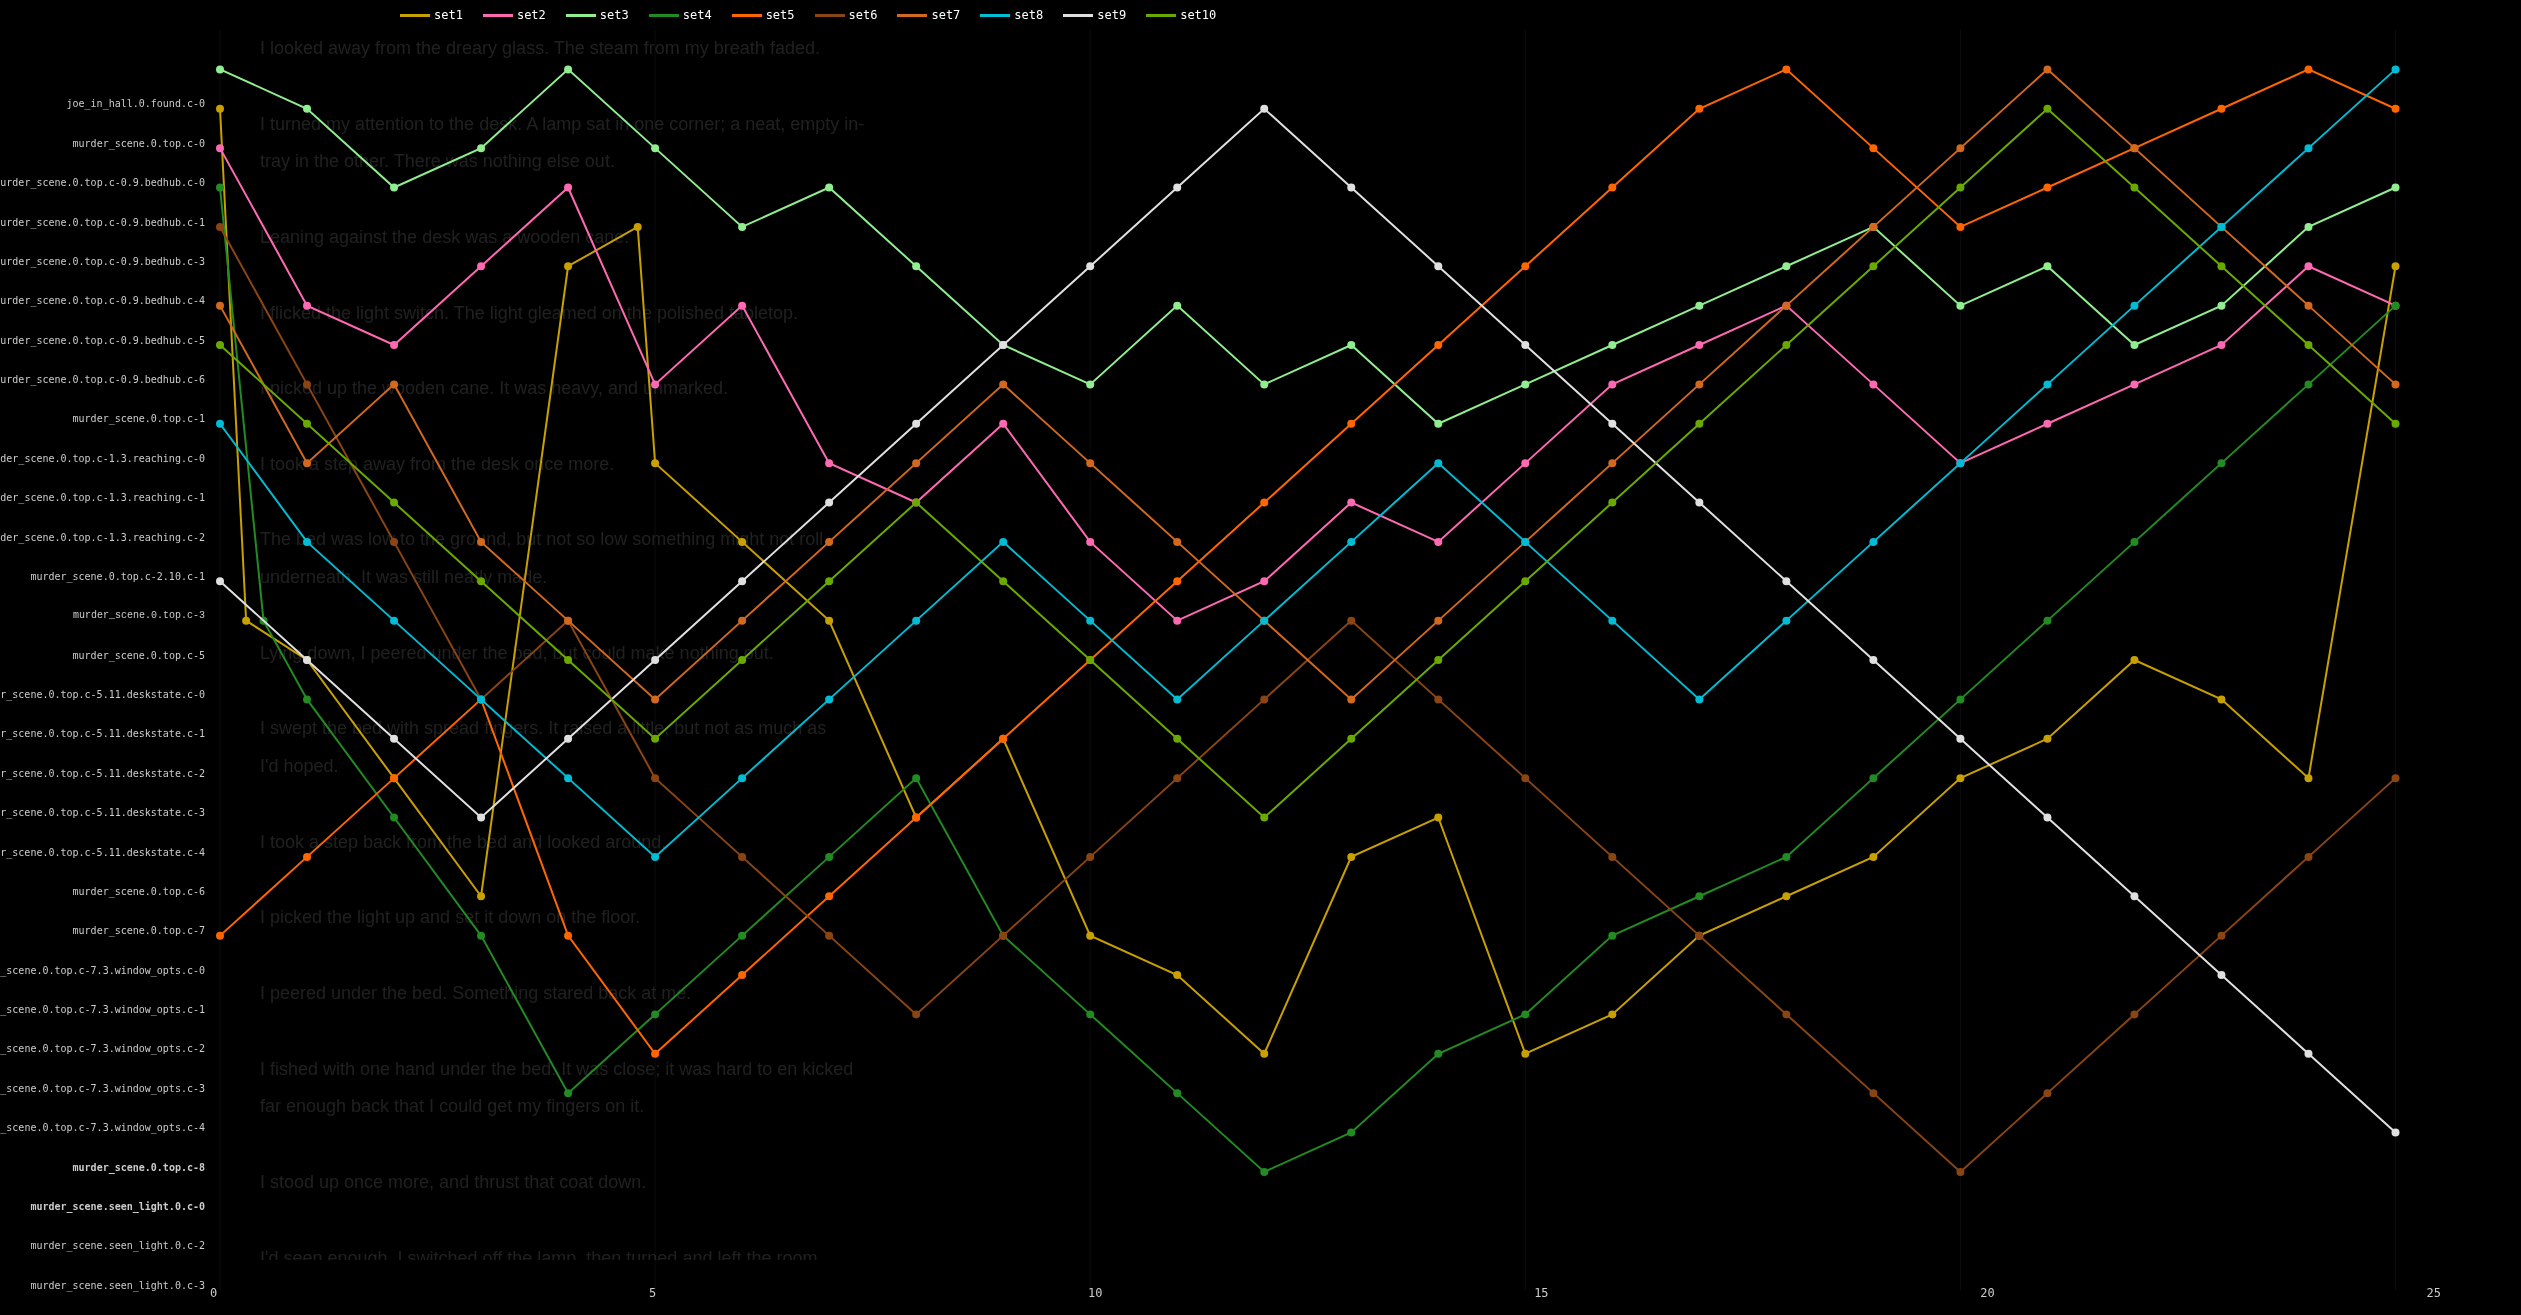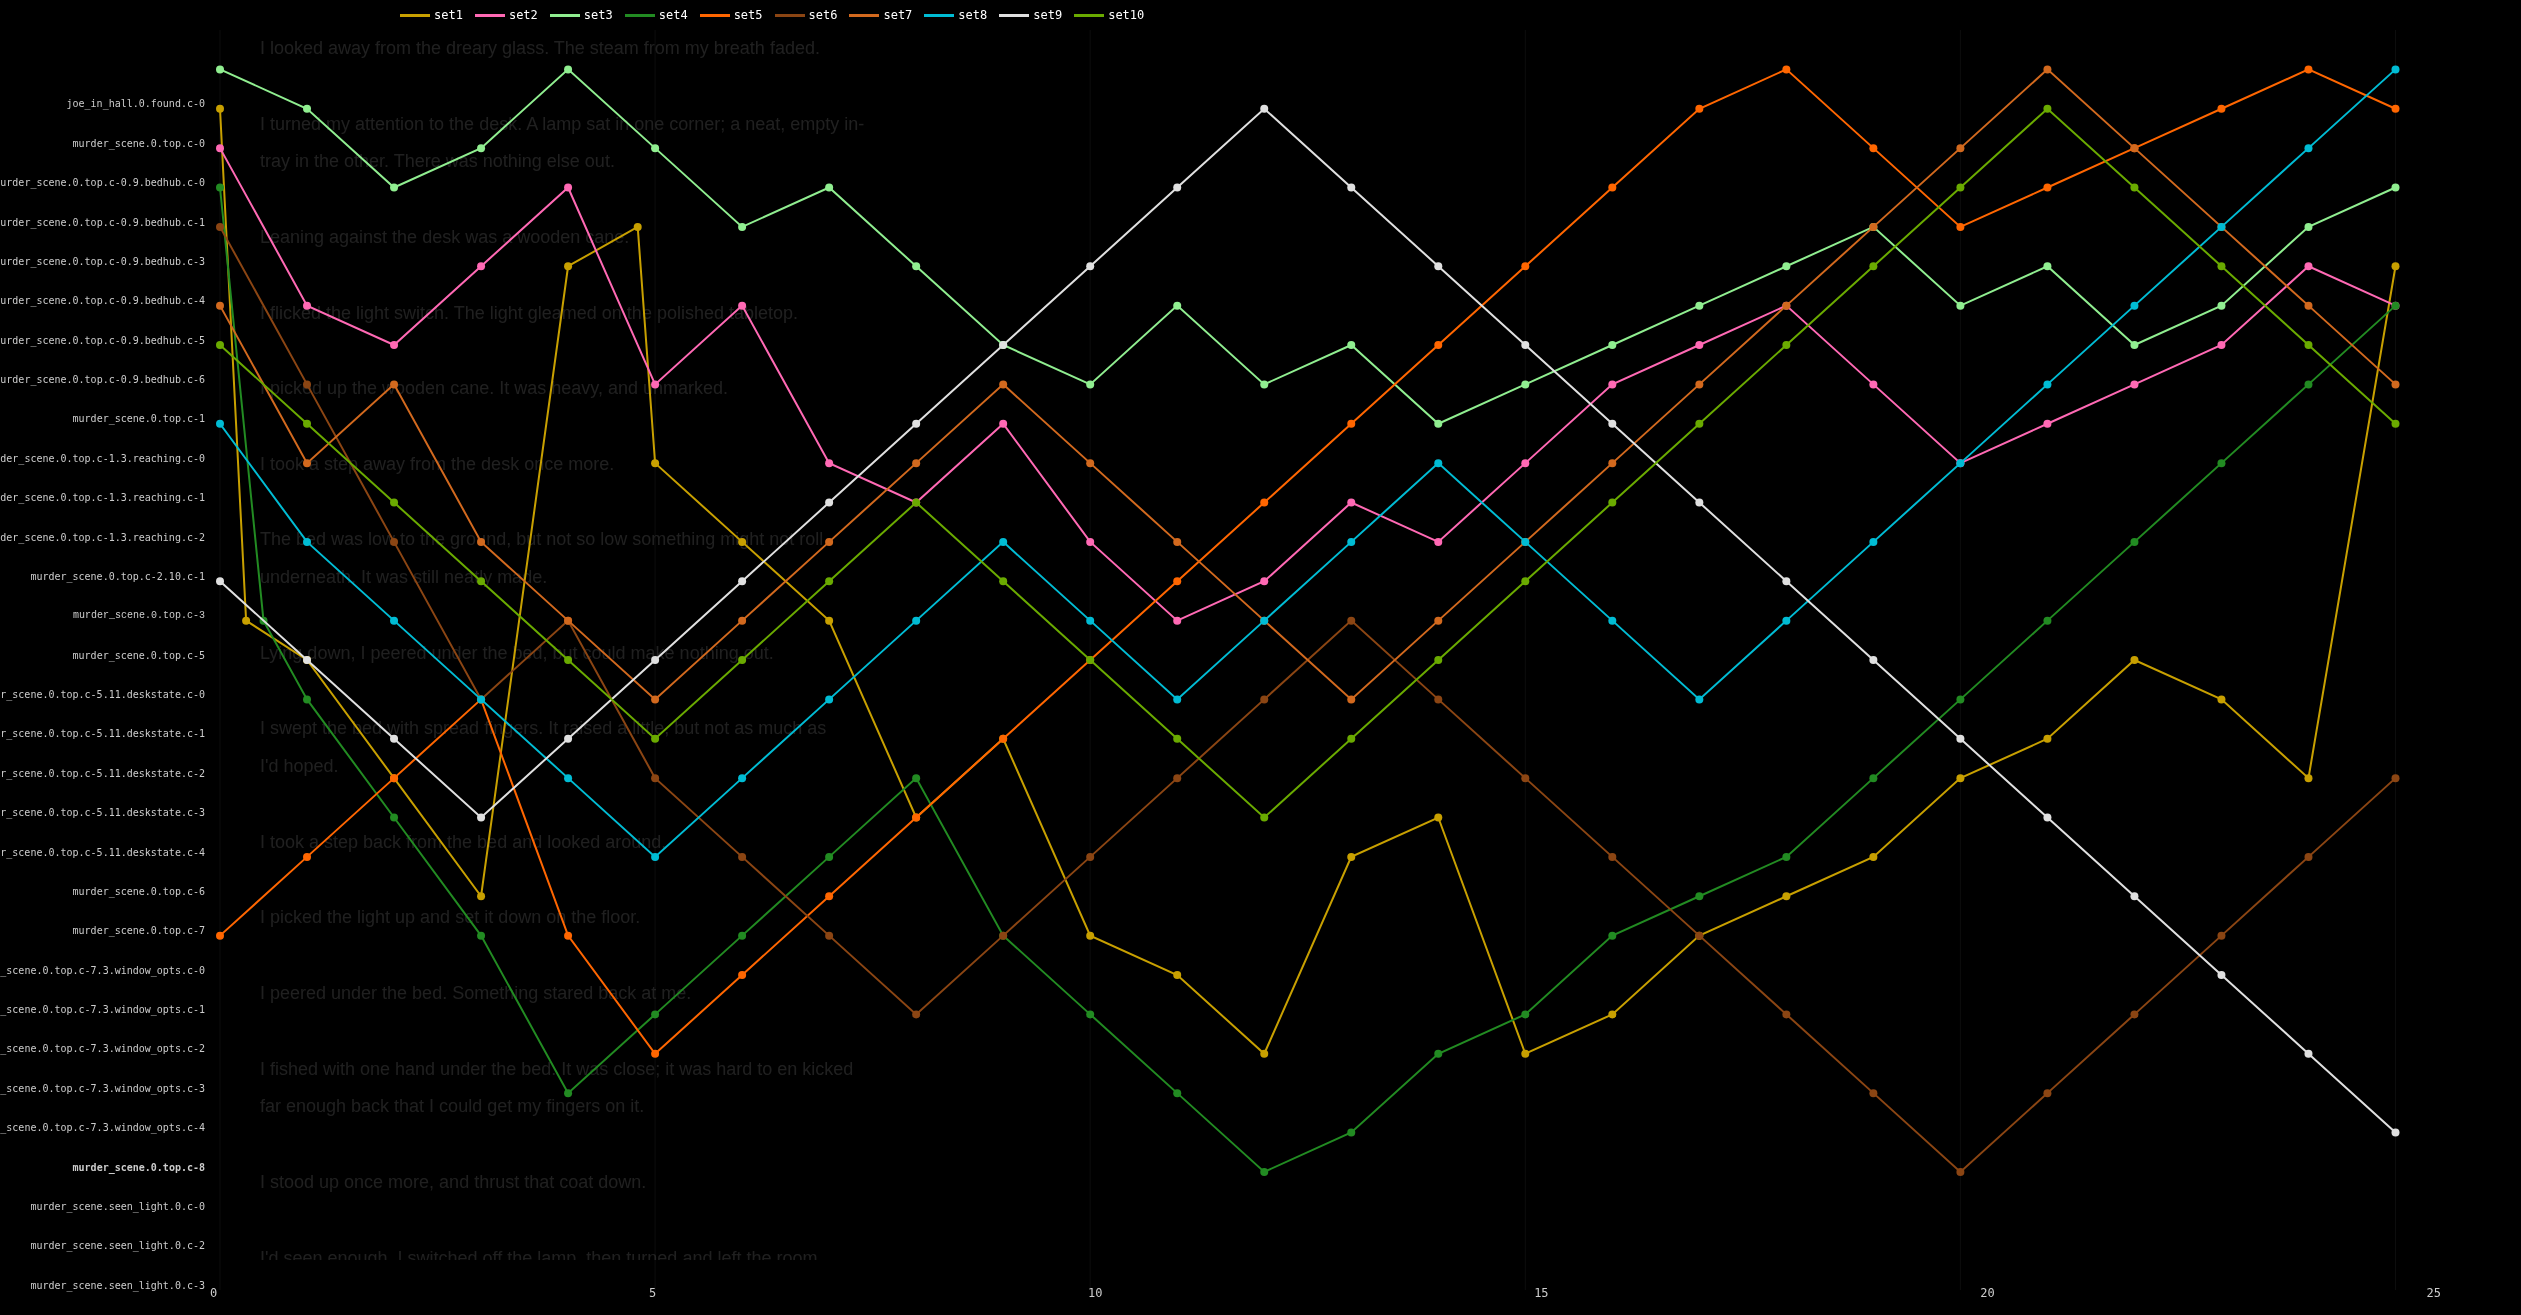--- a/index.html
+++ b/index.html
@@ -13,21 +13,21 @@
       height: 1315px;
       position: relative;
     }
     
     #legend {
       position: absolute;
       top: 8px;
       left: 400px;
       display: flex;
       align-items: center;
-      gap: 12px;
+      gap: 20px;
       z-index: 10;
     }
     .legend-item {
       display: flex;
       align-items: center;
       gap: 4px;
       font-size: 12px;
     }
     .legend-color {
       width: 30px;
@@ -193,21 +193,21 @@
     <div class="y-label" style="top: 748.125px;">murder_scene.0.top.c-5.11.deskstate.c-3</div>
     <div class="y-label" style="top: 787.5px;">murder_scene.0.top.c-5.11.deskstate.c-4</div>
     <div class="y-label" style="top: 826.875px;">murder_scene.0.top.c-6</div>
     <div class="y-label" style="top: 866.25px;">murder_scene.0.top.c-7</div>
     <div class="y-label" style="top: 905.625px;">murder_scene.0.top.c-7.3.window_opts.c-0</div>
     <div class="y-label" style="top: 945px;">murder_scene.0.top.c-7.3.window_opts.c-1</div>
     <div class="y-label" style="top: 984.375px;">murder_scene.0.top.c-7.3.window_opts.c-2</div>
     <div class="y-label" style="top: 1023.75px;">murder_scene.0.top.c-7.3.window_opts.c-3</div>
     <div class="y-label" style="top: 1063.12px;">murder_scene.0.top.c-7.3.window_opts.c-4</div>
     <div class="y-label" style="top: 1102.5px; font-weight: bold;">murder_scene.0.top.c-8</div>
-    <div class="y-label" style="top: 1141.88px;">murder_scene.seen_light.0.c-0</div>
+    <div class="y-label" style="top: 1141.88px; font-weight: bold;">murder_scene.seen_light.0.c-0</div>
     <div class="y-label" style="top: 1181.25px;">murder_scene.seen_light.0.c-2</div>
     <div class="y-label" style="top: 1220.62px;">murder_scene.seen_light.0.c-3</div>
   </div>
 
 <div id="x-labels">
 <div class="x-label">0</div>
     <div class="x-label">5</div>
     <div class="x-label">10</div>
     <div class="x-label">15</div>
     <div class="x-label">20</div>

